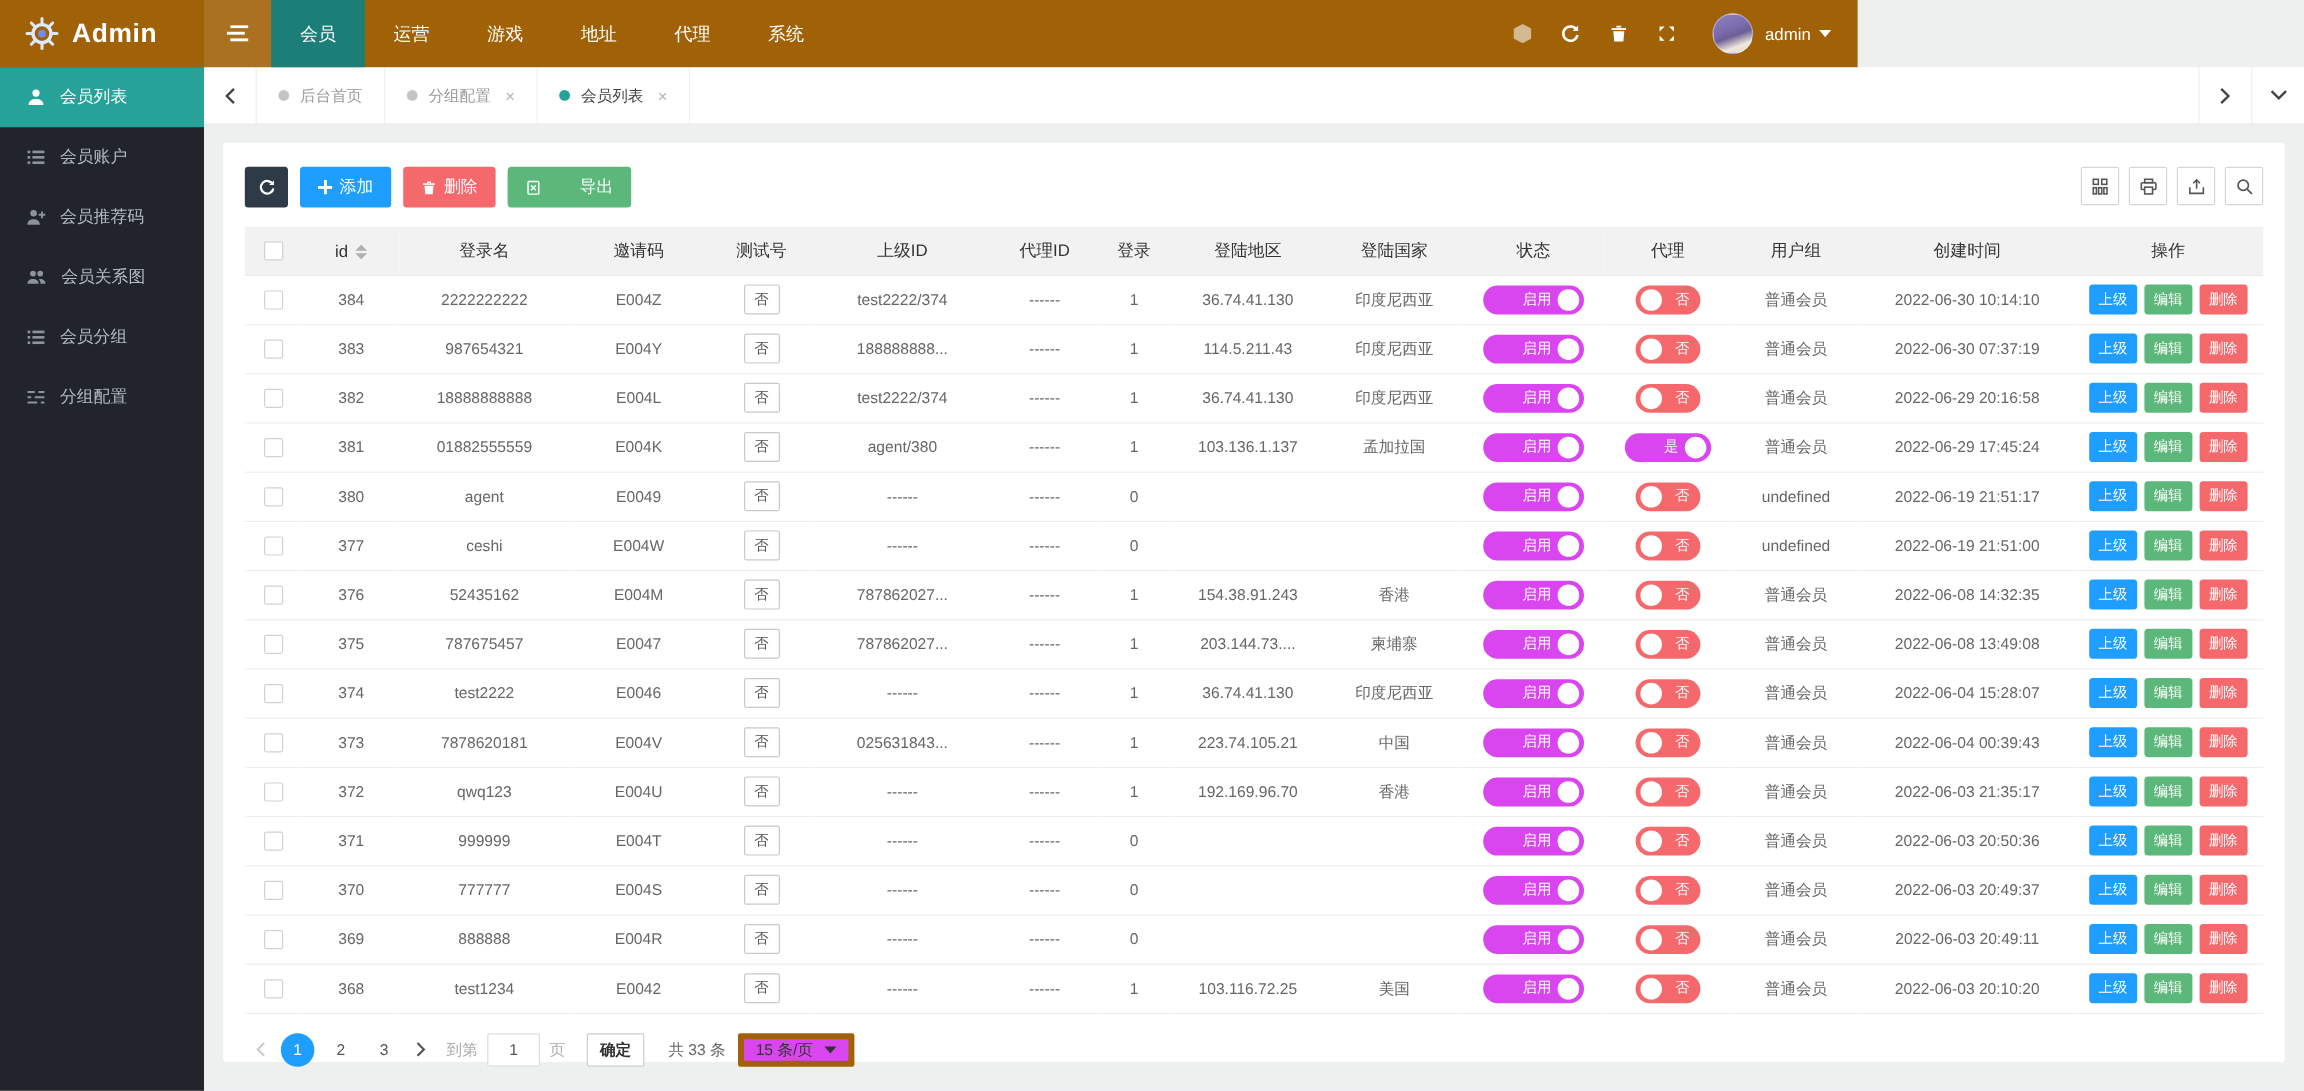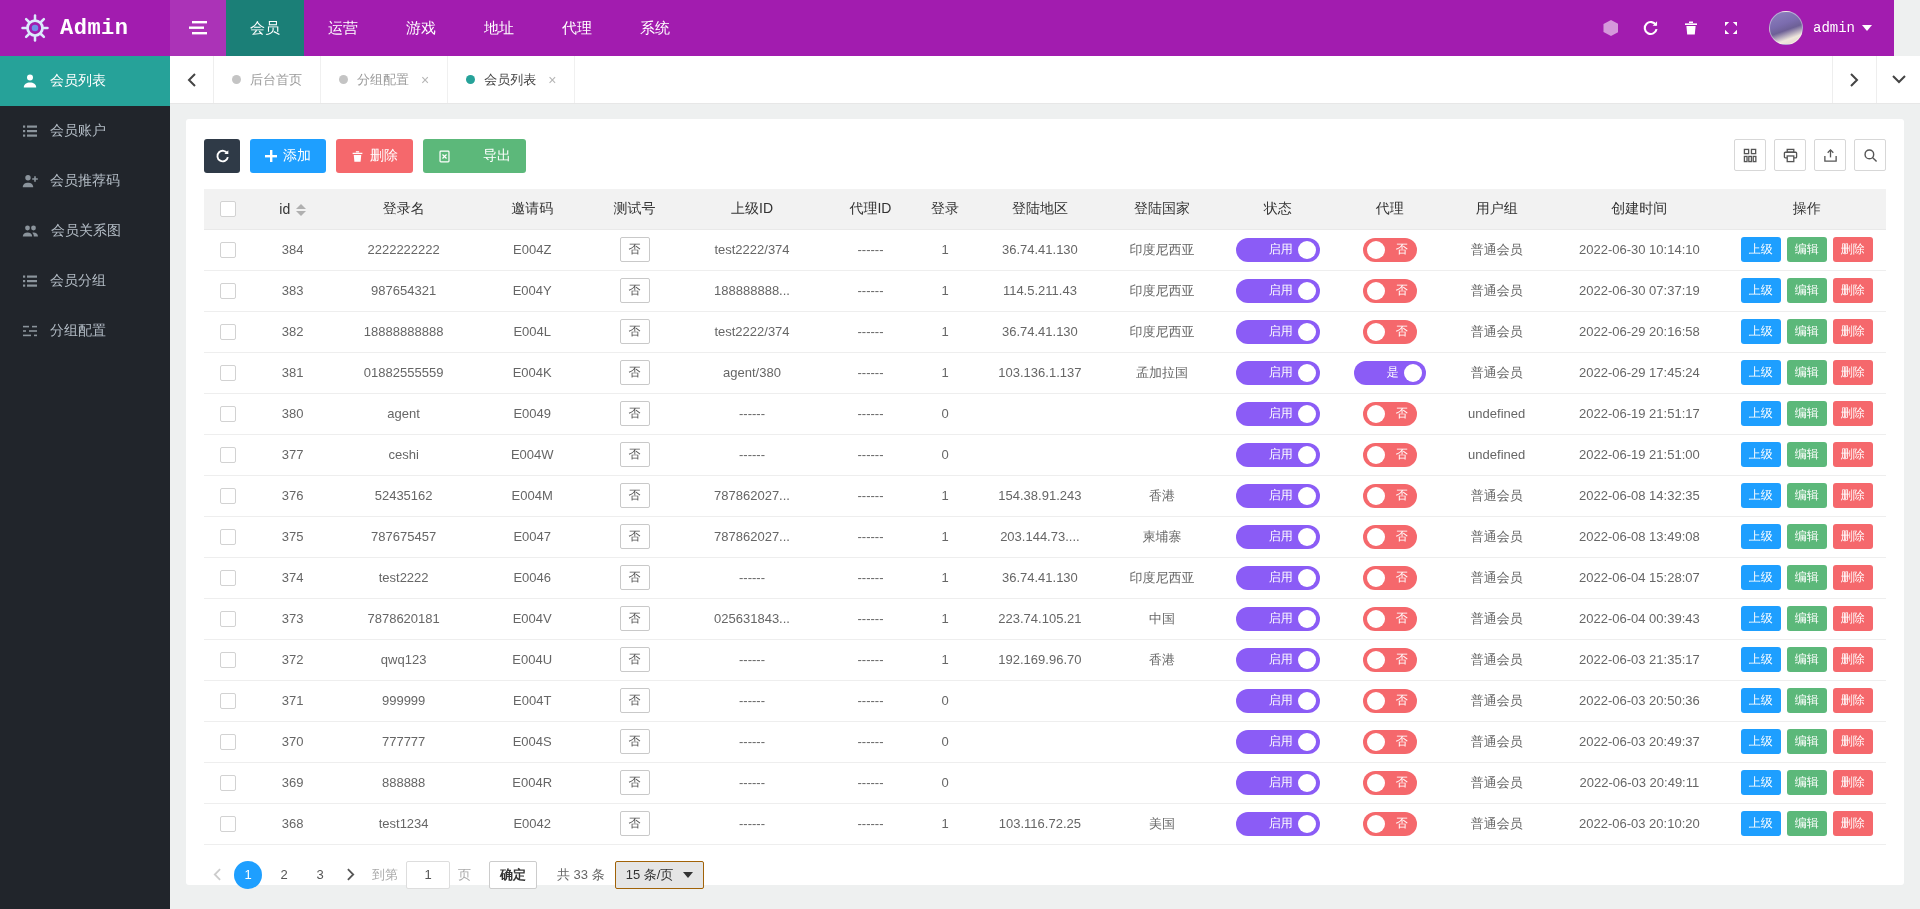--- a/index.html
+++ b/index.html
@@ -1,20 +1,20 @@
 <!DOCTYPE html>
 <html><head>
 <meta charset="utf-8">
 <style>
   * { margin:0; padding:0; box-sizing:border-box; }
   html,body { width:1920px; height:909px; overflow:hidden; background:#eef0f0;
     font-family:"Liberation Sans","DejaVu Sans",sans-serif; font-size:14px; color:#555; }
 
   
-  .navbar { position:absolute; top:0; left:0; width:1894px; height:56px; background:#a21caf; display:flex; align-items:stretch; color:#fff; z-index:30;font-family:Liberation Mono, monospace; }
+  .navbar { position:absolute; top:0; left:0; width:1548px; height:56px; background:#a16207; display:flex; align-items:stretch; color:#fff; z-index:30; }
   .logo { width:170px; display:flex; align-items:center; gap:10px; padding-left:20px; }
   .logo-badge { width:30px; height:30px; display:flex; align-items:center; justify-content:center; }
   .brand-name { font-size:22px; font-weight:bold; letter-spacing:.5px; }
   .nav-hamburger { width:56px; display:flex; align-items:center; justify-content:center; background:rgba(255,255,255,.10); cursor:pointer; }
   .nav-menu { display:flex; }
   .nav-item { padding:0 24px; display:flex; align-items:center; font-size:15px; cursor:pointer; }
   .nav-item.active { background:#1b7f77; }
   .nav-right { margin-left:auto; display:flex; align-items:center; padding-right:22px; }
   .nav-icon-btn { width:40px; height:56px; display:flex; align-items:center; justify-content:center; cursor:pointer; color:#fff; }
   .hexagon { width:15px; height:16px; background:rgba(255,255,255,.55); clip-path:polygon(50% 0,100% 25%,100% 75%,50% 100%,0 75%,0 25%); }
@@ -62,35 +62,35 @@
   tbody td { height:41px; text-align:center; font-size:13px; color:#666; border-bottom:1px solid #eee; overflow:hidden; white-space:nowrap; }
   .checkbox { width:16px; height:16px; border:1px solid #d2d2d2; border-radius:2px; background:#fff; margin:0 auto; cursor:pointer; }
   .sort { display:inline-flex; flex-direction:column; margin-left:6px; vertical-align:middle; cursor:pointer; }
   .sort i { width:0; height:0; border-left:5px solid transparent; border-right:5px solid transparent; display:block; }
   .sort .up { border-bottom:5px solid #b0b0b0; margin-bottom:2px; }
   .sort .down { border-top:5px solid #b0b0b0; }
   .mini-badge { display:inline-block; padding:3px 8px; border:1px solid #c9c9c9; border-radius:2px; font-size:12px; color:#555; background:#fff; }
   .toggle { display:inline-flex; align-items:center; height:24px; min-width:54px; border-radius:12px; padding:0 4px; color:#fff; font-size:12px; cursor:pointer; justify-content:space-between; }
   .toggle .knob { width:18px; height:18px; border-radius:50%; background:#fff; flex:0 0 auto; }
   .toggle .t-label { padding:0 5px; }
-  .toggle.on { background:#8b5cf6;padding-left:28px; }
+  .toggle.on { background:#d946ef;padding-left:28px; }
   .toggle.off { background:#f5686c; }
   .act-btn { display:inline-block; margin:0 3px; padding:4px 8px; border-radius:3px; color:#fff; font-size:12px; cursor:pointer; border:none; font-family:inherit; }
 
   
   .pagination { display:flex; align-items:center; margin-top:16px; color:#666; font-size:13px; }
   .pg-chevron { width:26px; height:28px; display:flex; align-items:center; justify-content:center; cursor:pointer; color:#555; }
   .pg-chevron.disabled { color:#ccc; cursor:default; }
   .pg-page { width:28px; height:28px; border-radius:50%; display:flex; align-items:center; justify-content:center; margin:0 4px; cursor:pointer; color:#555; }
   .pg-page.active { background:#1e9fff; color:#fff; }
   .pg-label { color:#aaa; margin:0 8px; }
   .pg-input { width:44px; height:28px; border:1px solid #ddd; border-radius:2px; text-align:center; font-size:13px; color:#555; font-family:inherit; }
   .pg-confirm { height:28px; padding:0 10px; margin:0 10px; background:#fff; border:1px solid #ccc; border-radius:2px; font-weight:bold; color:#333; font-size:13px; cursor:pointer; font-family:inherit; }
   .pg-total { margin:0 10px; color:#666; }
-  .pg-select { height:28px; border:1px solid #a16207; border-radius:2px; display:inline-flex; align-items:center; padding:0 10px; gap:10px; color:#333; cursor:pointer; background:#e5e5e5; }
+  .pg-select { height:28px; border:5px solid #a16207; border-radius:2px; display:inline-flex; align-items:center; padding:0 10px; gap:10px; color:#333; cursor:pointer; background:#d946ef; }
   .pg-select .sel-caret { width:0; height:0; border-left:5px solid transparent; border-right:5px solid transparent; border-top:6px solid #333; }
 
   
   .c0{width:48px}.c1{width:80px}.c2{width:140px}.c3{width:115px}.c4{width:88px}.c5{width:145px}
   .c6{width:90px}.c7{width:58px}.c8{width:130px}.c9{width:112px}.c10{width:118px}.c11{width:104px}
   .c12{width:108px}.c13{width:175px}.c14{width:157px}
 </style>
 </head>
 <body>
 

